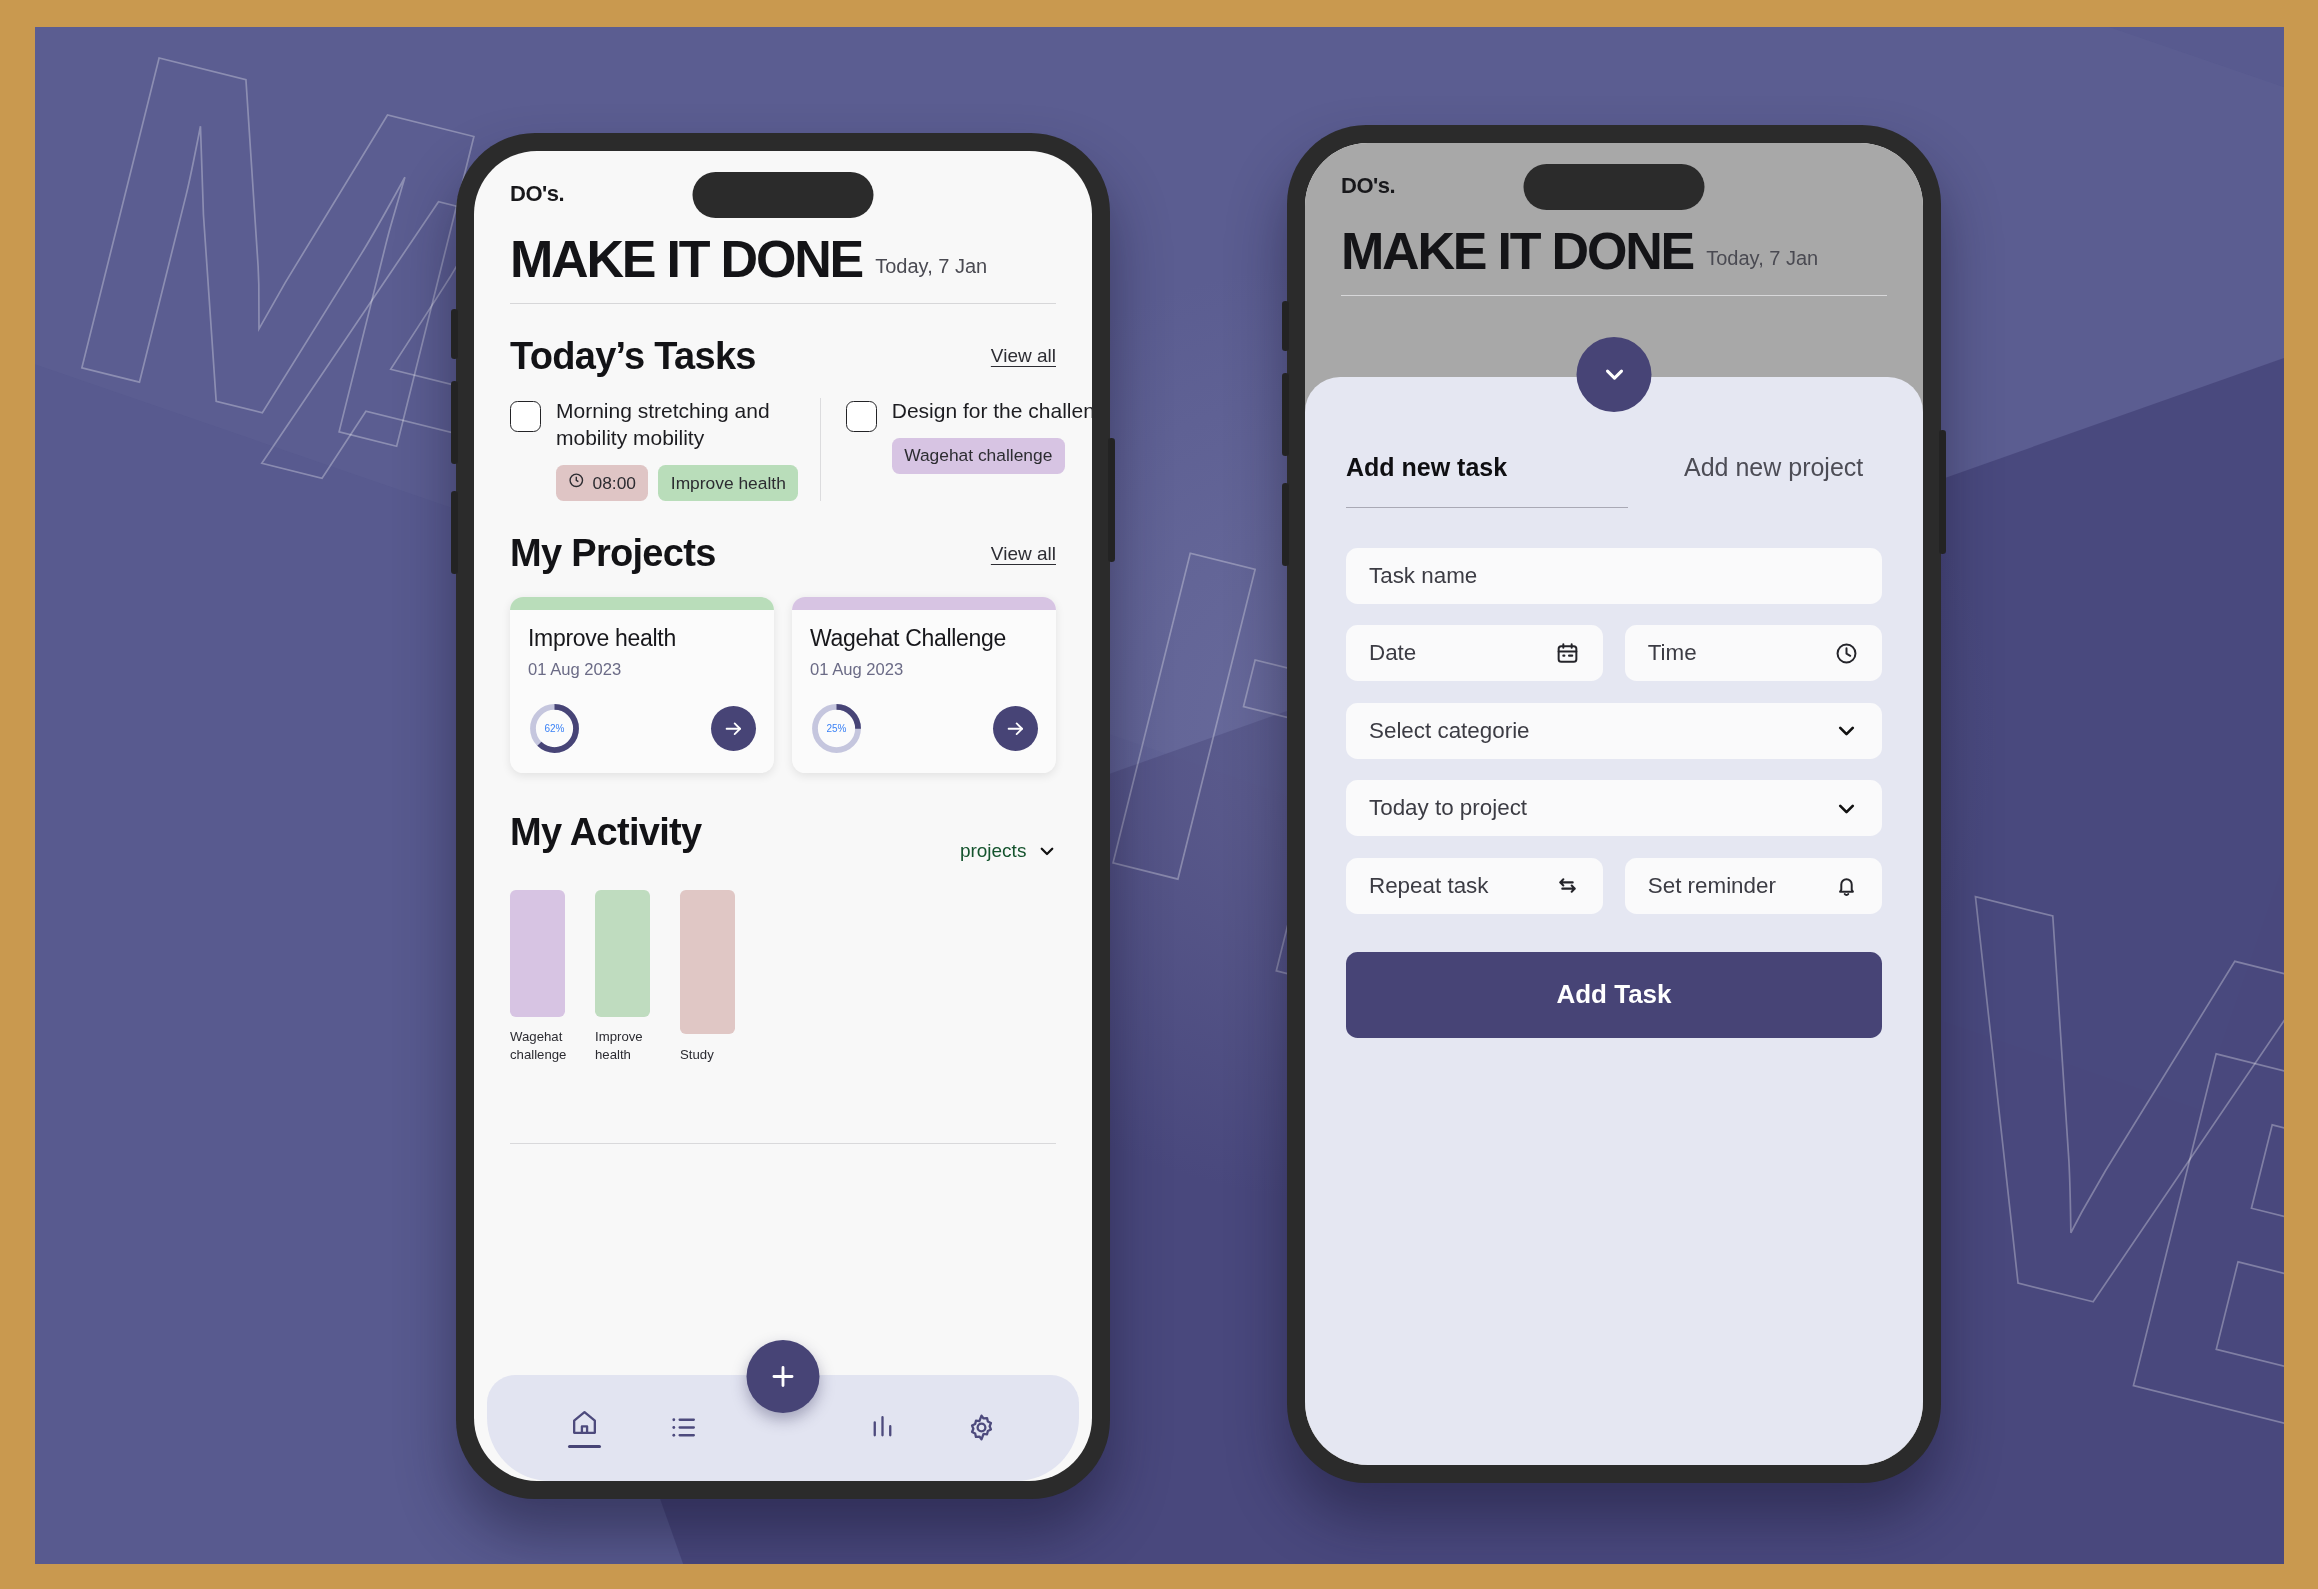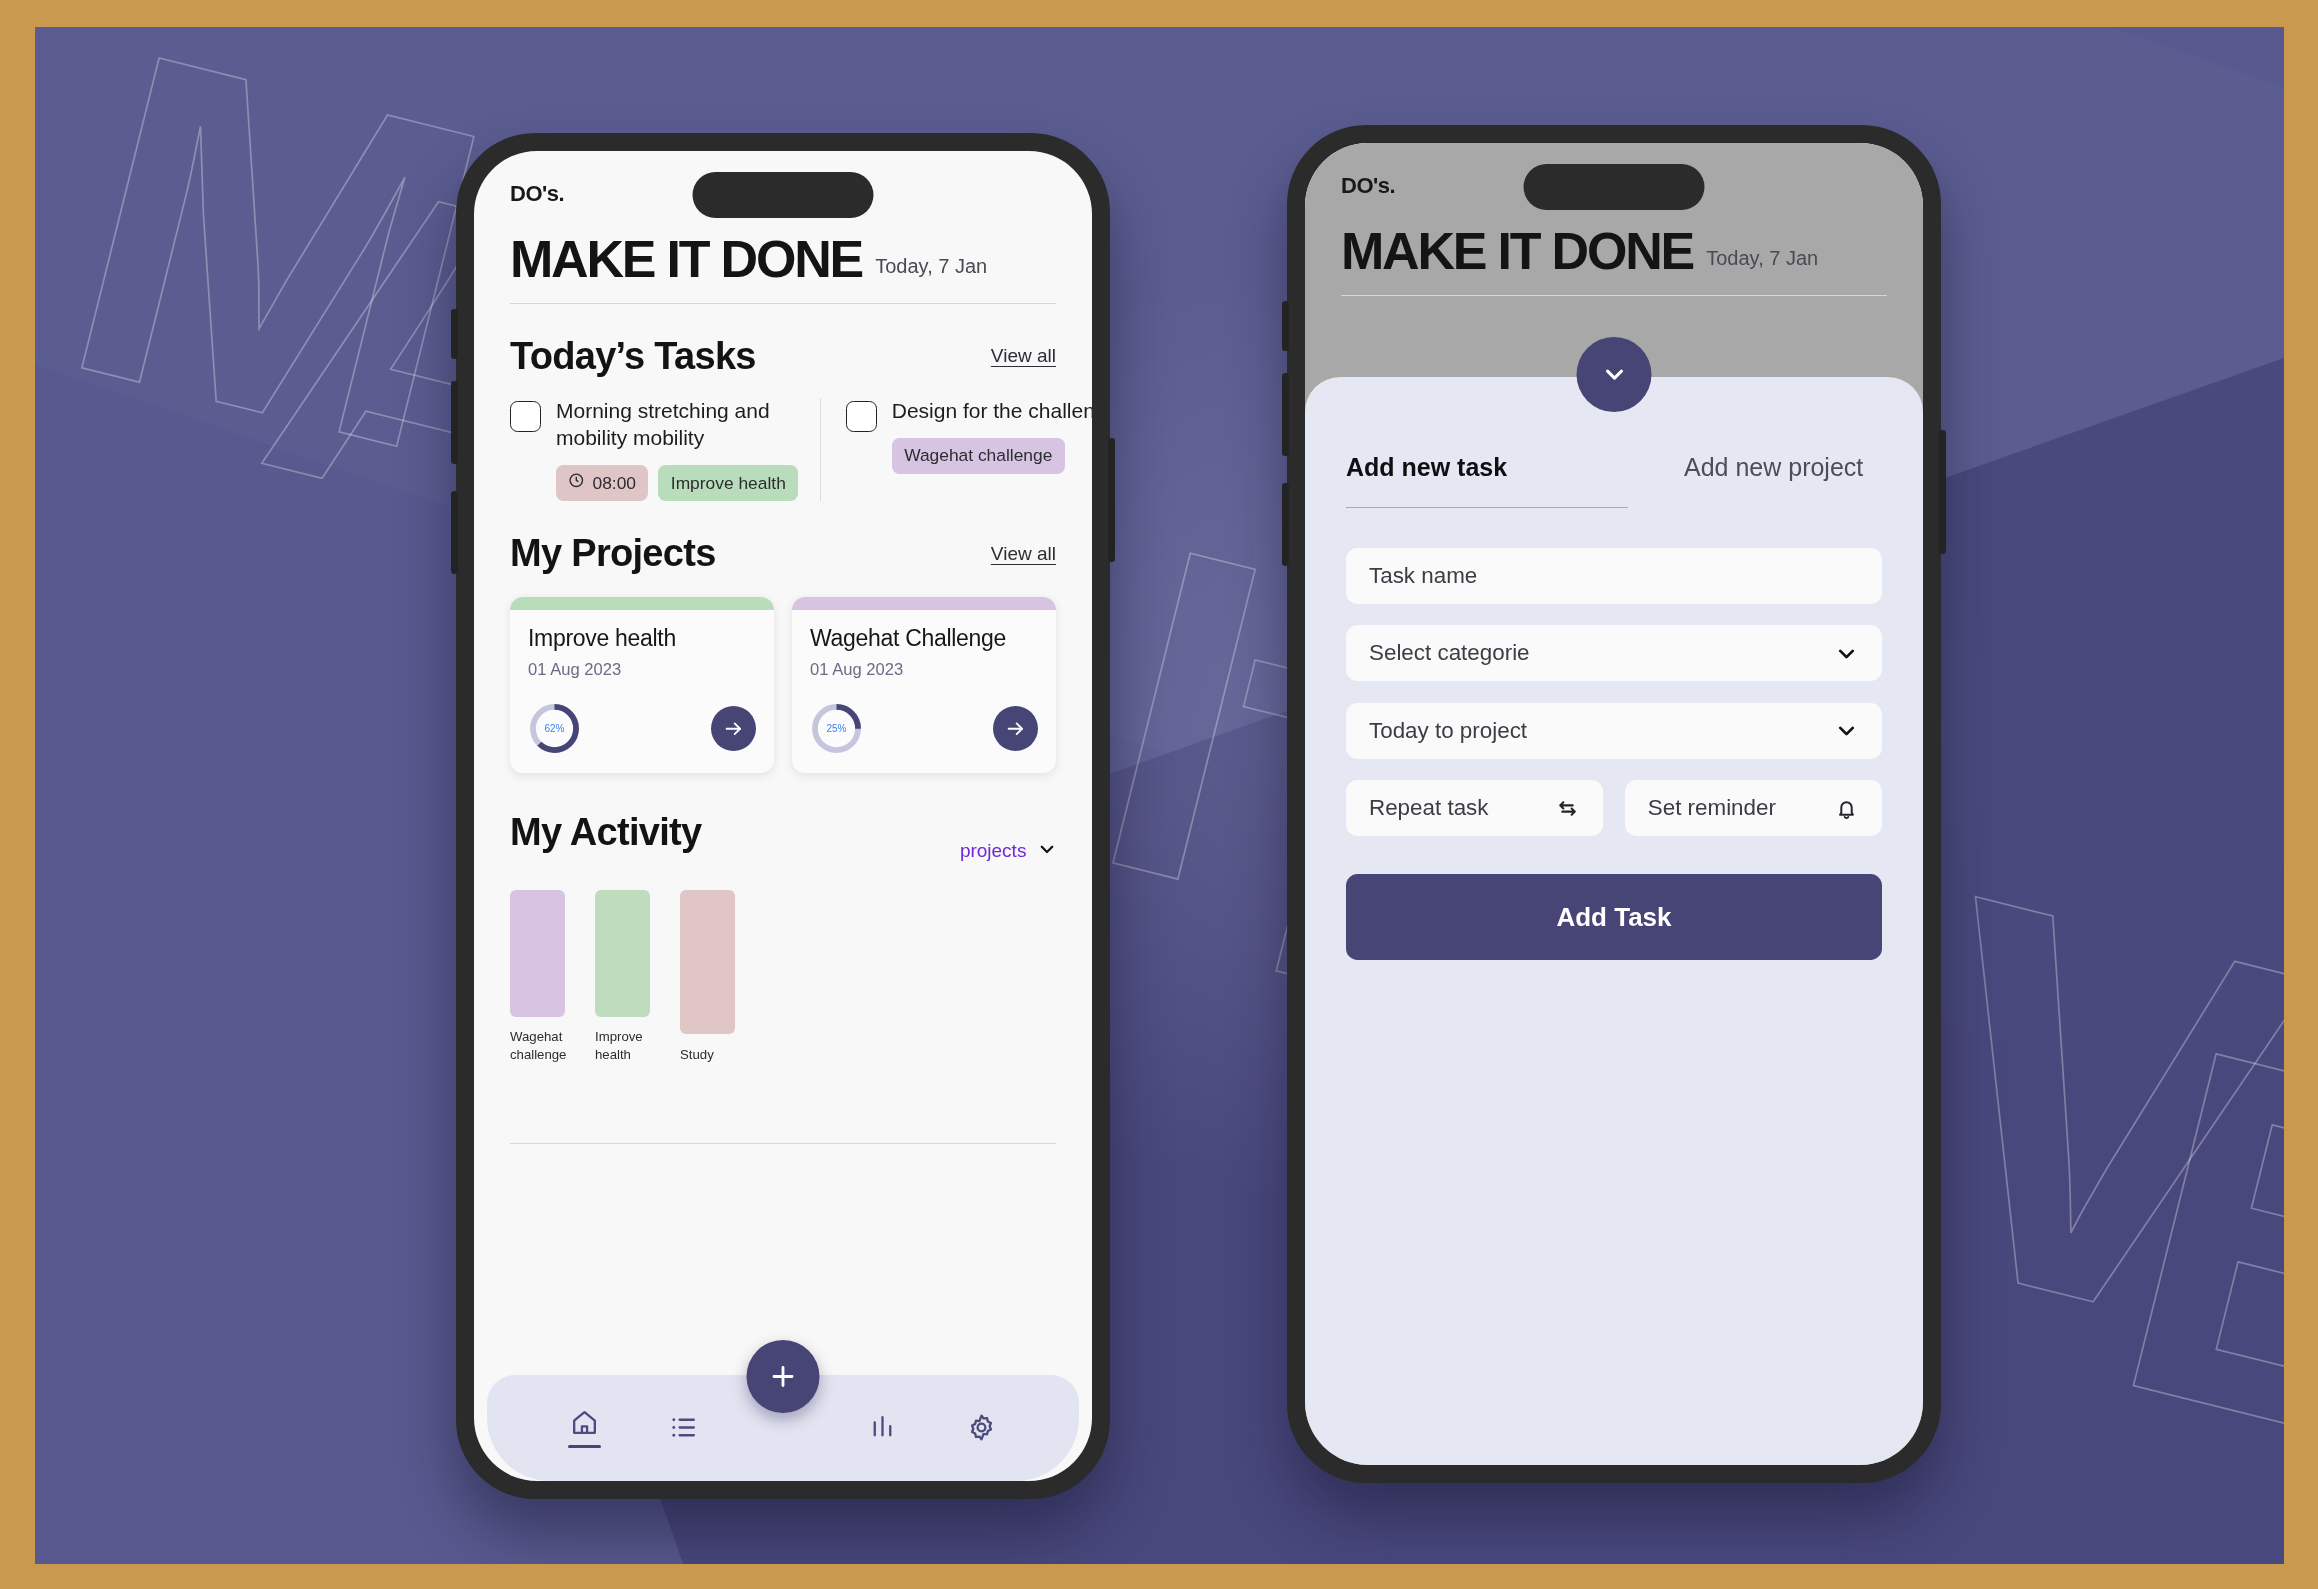--- a/index.html
+++ b/index.html
@@ -173,22 +173,22 @@
     font-size: 10px; color: #3b82f6;
   }
   .arrow-btn {
     width: 45px; height: 45px; border-radius: 50%;
     background: #474476;
     display: flex; align-items: center; justify-content: center;
   }
 
   
   .dropdown {
-    display: flex; gap: 11.6px;
-    font-size: 19px; color: #6d28d9; margin-top: 36px;
+    display: flex; align-items: center; gap: 11.6px;
+    font-size: 19px; color: #14532d; margin-top: 36px;
   }
   .chart {
     margin-top: 28px;
     display: flex; align-items: flex-end; gap: 30px;
     height: 174px;
   }
   .bar-col { width: 55px; display: flex; flex-direction: column; justify-content: flex-end; height: 100%; }
   .bar { width: 100%; border-radius: 5.8px; }
   .bar-lbl { font-size: 13.2px; color: #2c2c32; line-height: 1.35; margin-top: 11.6px; width: 76px; }
   .hr2 { height: 0.8px; background: #d9d9db; margin-top: 79px; }
@@ -478,20 +478,38 @@
         <div class="tabs">
           <div class="tab active">Add new task</div>
           <div class="tab inactive">Add new project</div>
         </div>
 
         <div class="form">
           <div class="field">
             <span>Task name</span>
           </div>
 
+          <div class="field-row mt">
+            <div class="field">
+              <span>Date</span>
+              <svg width="25" height="25" viewBox="0 0 24 24" fill="none" stroke="#24242a" stroke-width="1.9" stroke-linecap="round" stroke-linejoin="round">
+                <rect x="3.5" y="5" width="17" height="15" rx="2.5"></rect>
+                <path d="M3.5 10h17M8 3v3.5M16 3v3.5"></path>
+                <rect x="7" y="13" width="3" height="2.2" rx="1" fill="#24242a" stroke="none"></rect>
+                <rect x="12.5" y="13" width="5" height="2.2" rx="1" fill="#24242a" stroke="none"></rect>
+              </svg>
+            </div>
+            <div class="field">
+              <span>Time</span>
+              <svg width="25" height="25" viewBox="0 0 24 24" fill="none" stroke="#24242a" stroke-width="1.9" stroke-linecap="round" stroke-linejoin="round">
+                <circle cx="12" cy="12" r="8.6"></circle>
+                  <path d="M12 7v5.2l3.6 2"></path>
+              </svg>
+            </div>
+          </div>
 
           <div class="field mt">
             <span>Select categorie</span>
             <svg width="25" height="25" viewBox="0 0 24 24" fill="none" stroke="#111" stroke-width="2.6" stroke-linecap="round" stroke-linejoin="round">
               <path d="M6 9.5l6 6 6-6"></path>
             </svg>
           </div>
 
           <div class="field mt">
             <span>Today to project</span>

